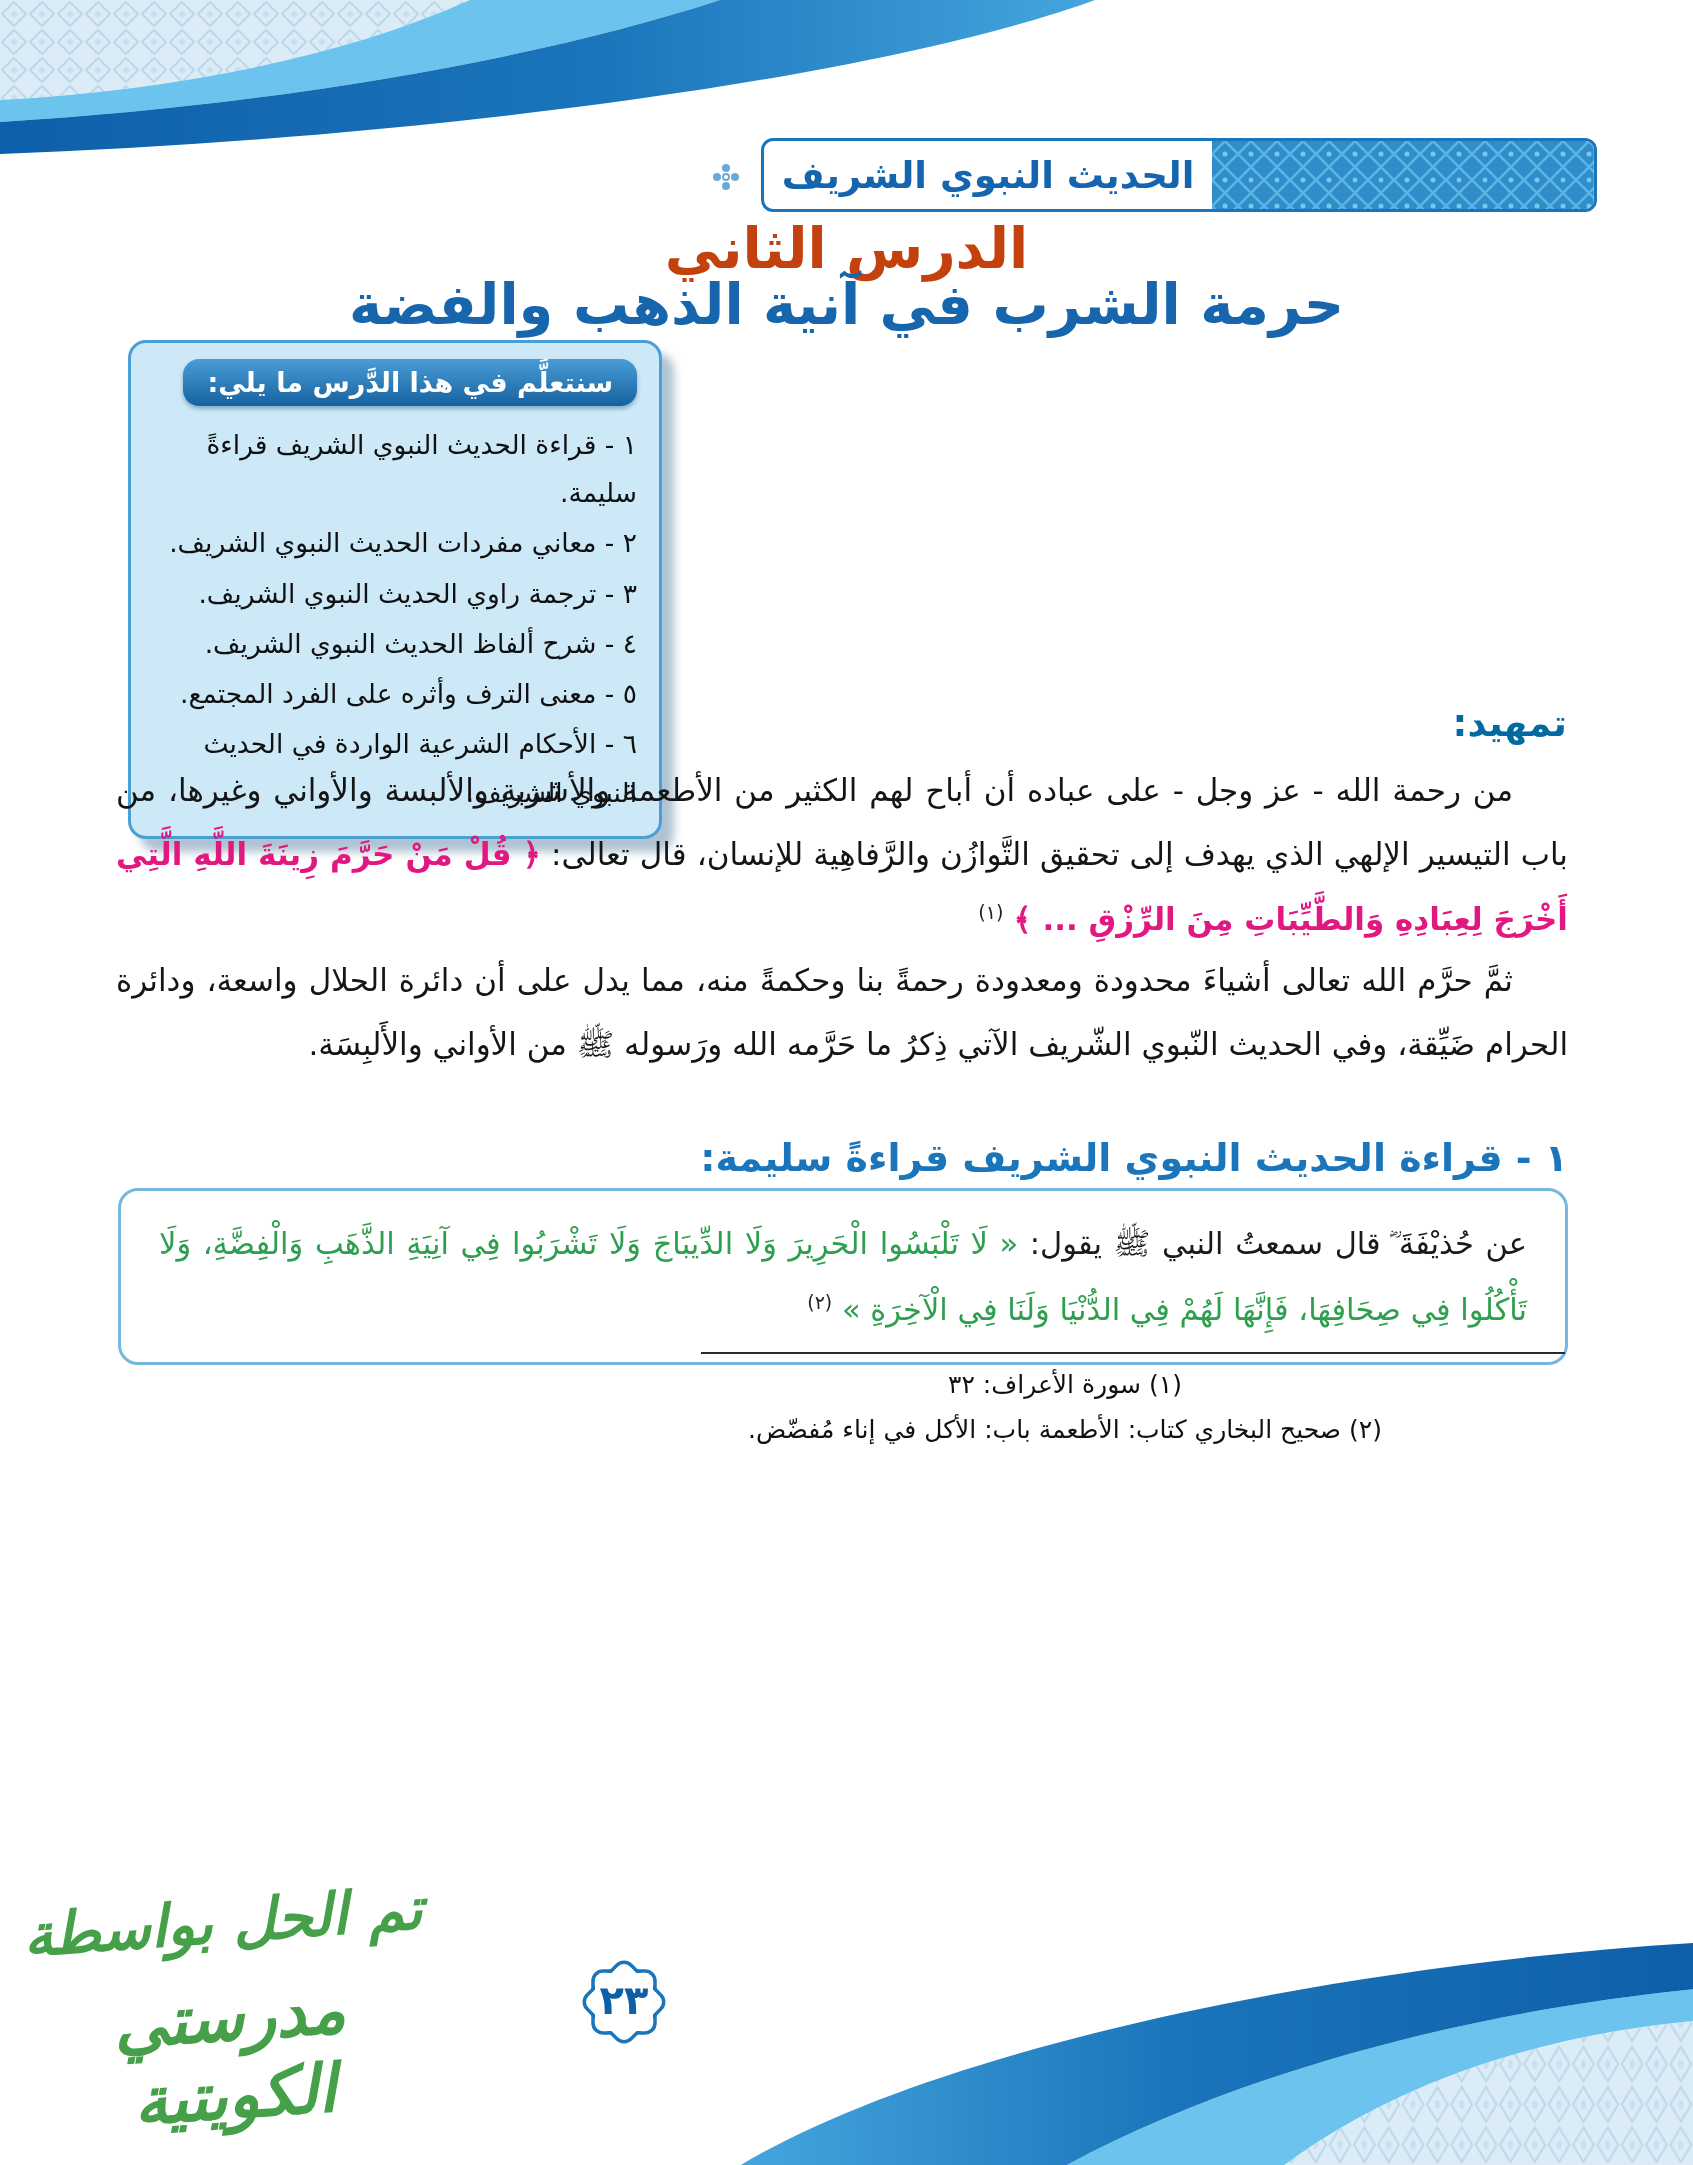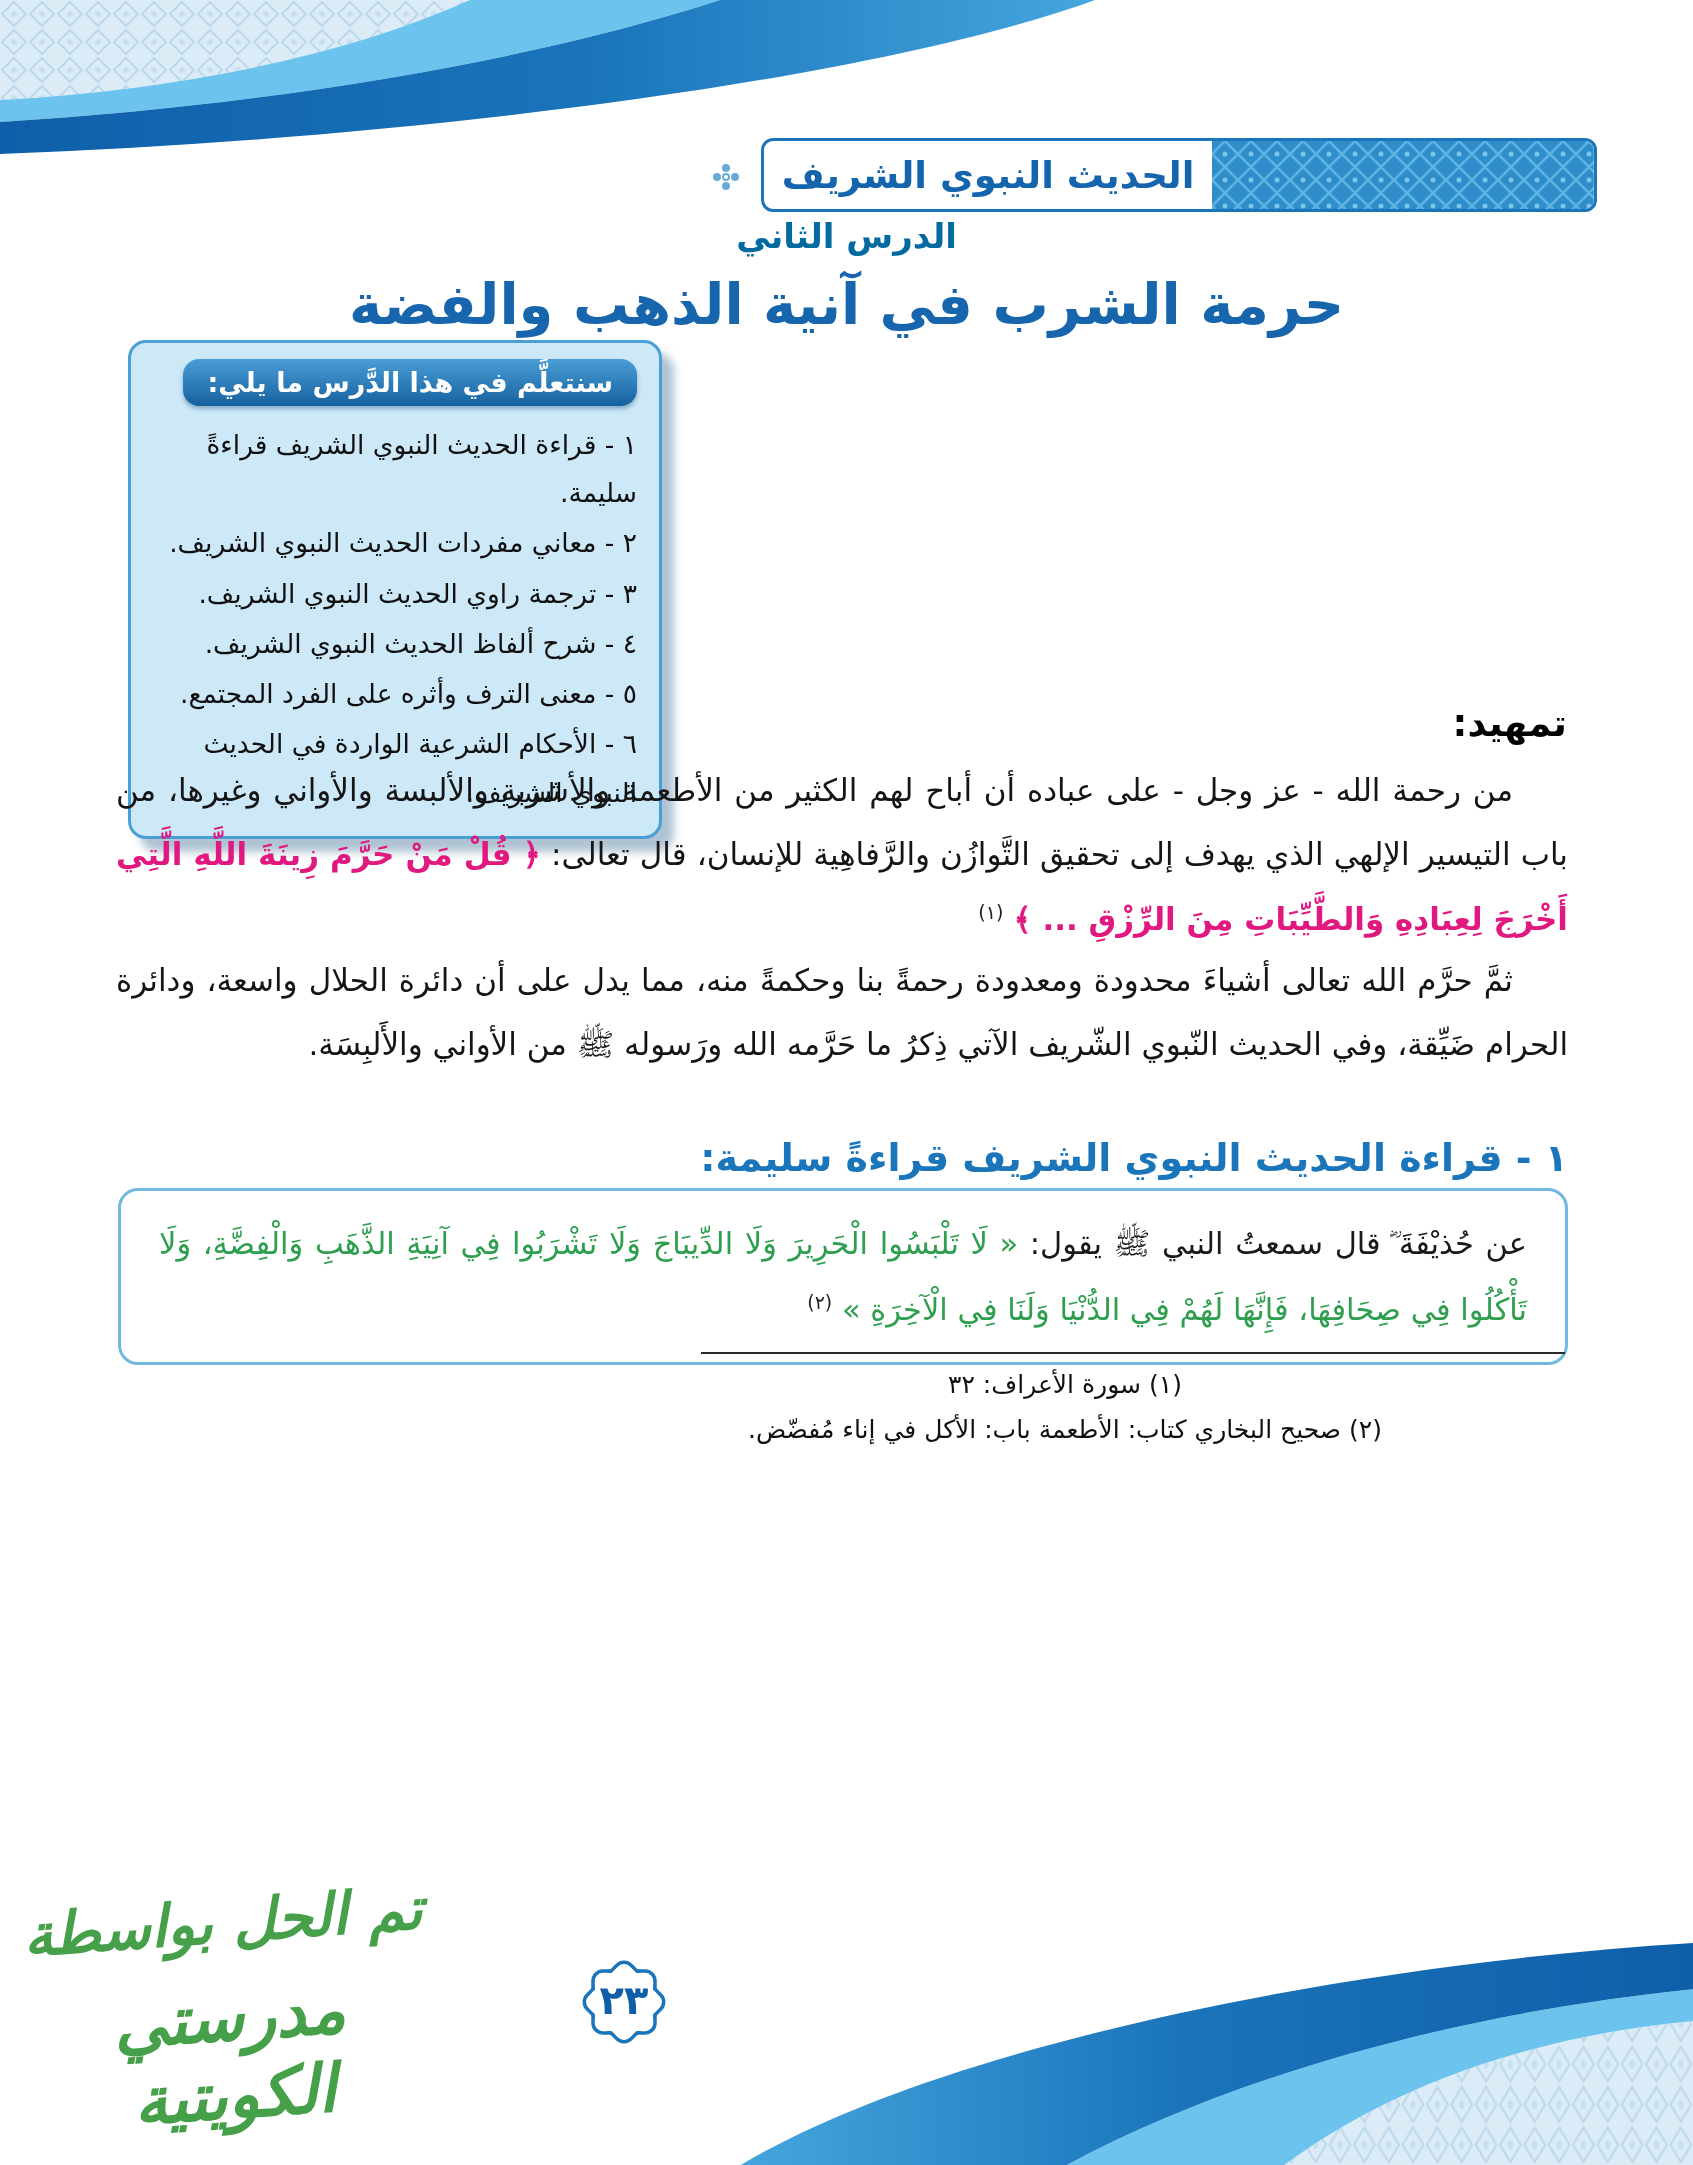--- a/index.html
+++ b/index.html
@@ -30,21 +30,21 @@
   .banner-pattern svg { display:block; width:100%; height:100%; }
   .banner-title {
     flex:1; display:flex; align-items:center; justify-content:center;
     font-size:37px; font-weight:bold; color:#1465ae; 
   }
   .banner-ornament { position:absolute; top:162px; right:952px; width:30px; height:30px; }
 
   
   .lesson-label {
     position:absolute; top:216px; right:0; left:0;
-    text-align:center; font-size:34px; font-weight:bold; color:#0369a1;
+    text-align:center; font-size:56px; font-weight:bold; color:#c2410c;
   }
   .page-title {
     position:absolute; top:272px; right:0; left:0;
     text-align:center; font-size:56px; font-weight:bold; color:#1766ad;
   }
 
   
   .learn-box {
     position:absolute; top:340px; left:128px;
     width:534px; min-height:408px;
@@ -61,21 +61,21 @@
     box-shadow:0 3px 4px rgba(30,80,120,0.4);
   }
   .learn-item {
     font-size:26.5px; line-height:1.82; color:#101010;
     text-align:right; padding:1px 6px;
   }
 
   
   .preface-heading {
     position:absolute; top:702px; right:126px;
-    font-size:37px; font-weight:bold; color:#000000;
+    font-size:37px; font-weight:bold; color:#0369a1;
   }
   .para {
     position:absolute; right:125px; width:1452px;
     font-size:31px; line-height:2.08; text-align:justify;
     color:#151515; text-indent:55px;
   }
   .para-1 { top:758px; }
   .para-2 { top:948px; }
   .quran { color:#e0187f; font-weight:bold; }
   .ref { font-size:0.62em; vertical-align:super; color:#222; font-weight:normal; }

